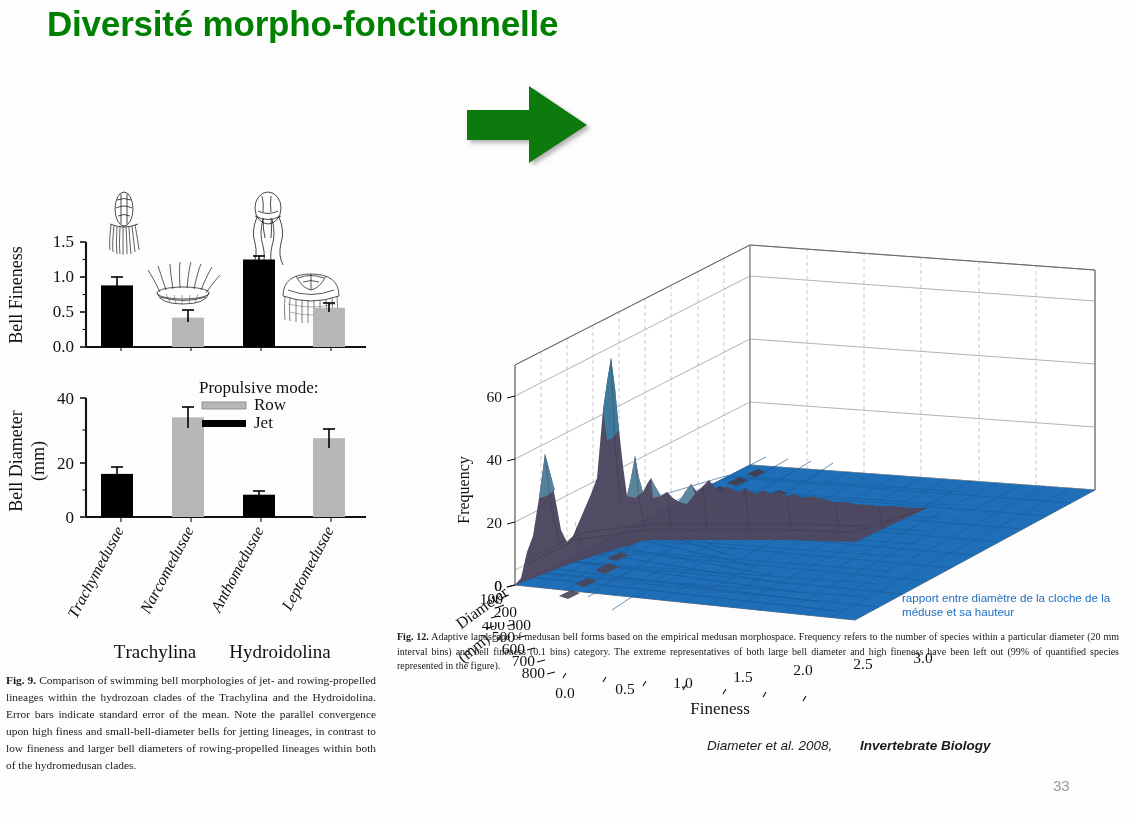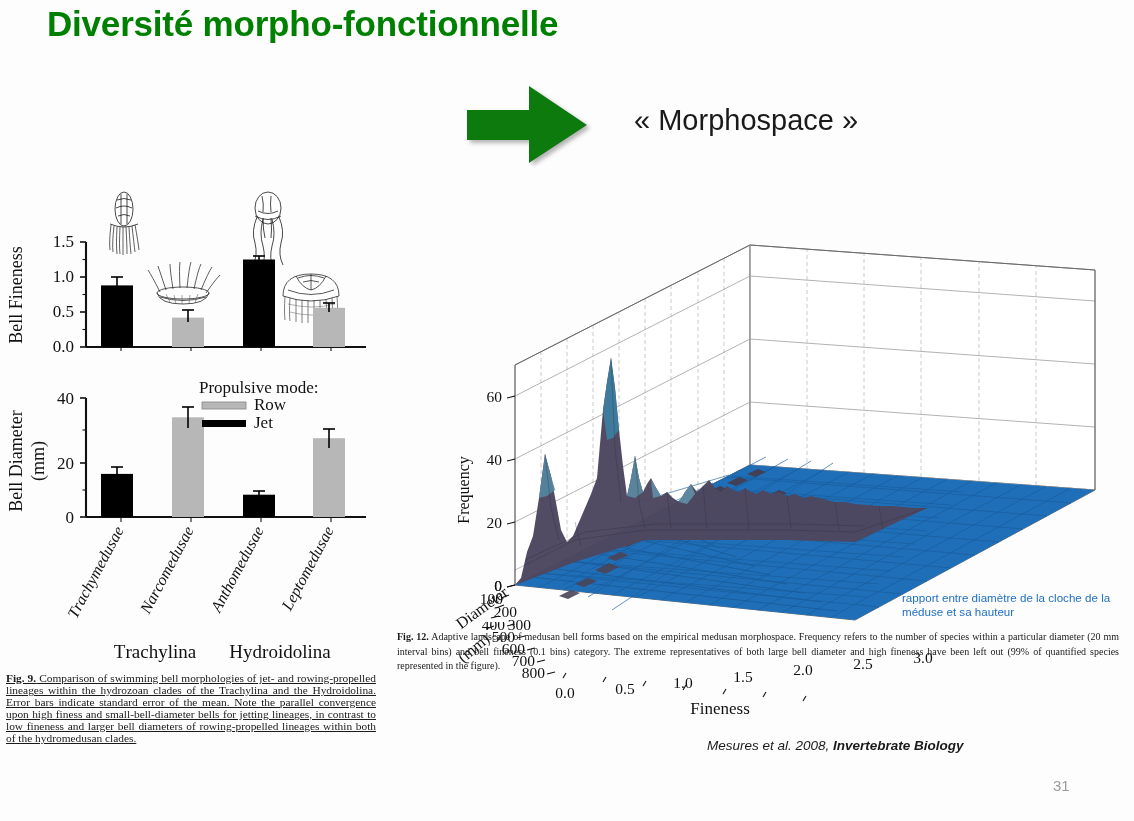--- a/index.html
+++ b/index.html
@@ -32,23 +32,22 @@
     font-family:"Liberation Sans", sans-serif;
   }
   .arrow-wrap{position:absolute;left:459px;top:84px;width:136px;height:82px;}
 
   
   .fig9{position:absolute;left:0px;top:186px;width:386px;height:490px;}
   .fig9 svg{display:block;}
   .fig9-caption{
     position:absolute;left:6px;top:672px;width:370px;
     font-family:"Liberation Serif", serif;
-    font-size:11.4px;line-height:12px;color:#1a1a1a;
+    font-size:11.4px;line-height:17px;color:#1a1a1a;
     text-align:justify;
-    text-decoration:underline;
   }
   .fig9-caption b{font-weight:bold;}
 
   
   .fig12{position:absolute;left:455px;top:240px;width:660px;height:390px;}
   .fig12 svg{display:block;}
   .fig12-caption{
     position:absolute;left:397px;top:630px;width:722px;
     font-family:"Liberation Serif", serif;
     font-size:10px;line-height:14.6px;color:#1a1a1a;
@@ -61,21 +60,21 @@
     font-family:"Liberation Sans", sans-serif;
     font-size:11.6px;line-height:13.6px;color:#1f6fc4;
     font-weight:500;
   }
 
   .citation{
     position:absolute;left:707px;top:738px;
     font-family:"Liberation Sans", sans-serif;
     font-size:13.5px;font-style:italic;color:#1a1a1a;white-space:nowrap;
   }
-  .citation b{font-weight:bold;font-style:italic;}
+  .citation b{font-weight:bold;font-style:italic;margin-left:24px;}
 
   .page-num{
     position:absolute;left:1053px;top:777px;
     font-family:"Liberation Sans", sans-serif;
     font-size:15px;color:#9a9a9a;
   }
 
   text{font-kerning:none;}
 </style>
 </head>
@@ -90,21 +89,20 @@
     <svg width="136" height="82" viewBox="0 0 136 82">
       <defs>
         <filter id="arrshadow" x="-20%" y="-20%" width="150%" height="150%">
           <feDropShadow dx="3" dy="3" stdDeviation="2.2" flood-color="#777" flood-opacity="0.55"></feDropShadow>
         </filter>
       </defs>
       <polygon filter="url(#arrshadow)" points="8,26 70,26 70,2 128,41 70,79 70,56 8,56" fill="#0a7a0f"></polygon>
     </svg>
   </div>
 
-  <div class="sub-right">« Morphospace »</div>
 
   <div class="fig9">
     <svg width="386" height="490" viewBox="0 0 386 490">
       <g font-family="Liberation Serif, serif" fill="#111">
 
         <g stroke="#1a1a1a" fill="none" stroke-width="0.8">
           <ellipse cx="124" cy="23" rx="9" ry="17" fill="#fff"></ellipse>
           <path d="M116 22 q8 -4 16 0 M117 14 q7 -3 14 0 M118 30 q6 -3 12 0"></path>
           <line x1="121" y1="8" x2="121" y2="38"></line>
             <line x1="127" y1="8" x2="127" y2="38"></line>
@@ -559,18 +557,18 @@
     </svg>
   </div>
 
   <div class="blue-note">rapport entre diamètre de la cloche de la méduse et sa hauteur</div>
 
   <div class="fig12-caption">
     <b>Fig. 12.</b><span> Adaptive landscape of medusan bell forms based on the empirical medusan morphospace. Frequency refers to the number of species within a particular diameter (20 mm interval bins) and bell fineness (0.1 bins) category. The extreme representatives of both large bell diameter and high fineness have been left out (99% of quantified species represented in the figure).</span>
   </div>
 
   <div class="citation">
-    <span>Mesures et al. 2008, </span><b>Invertebrate Biology</b>
+    <span>Diameter et al. 2008, </span><b>Invertebrate Biology</b>
   </div>
 
-  <div class="page-num">31</div>
+  <div class="page-num">33</div>
 
 </div>
 
 </body></html>

